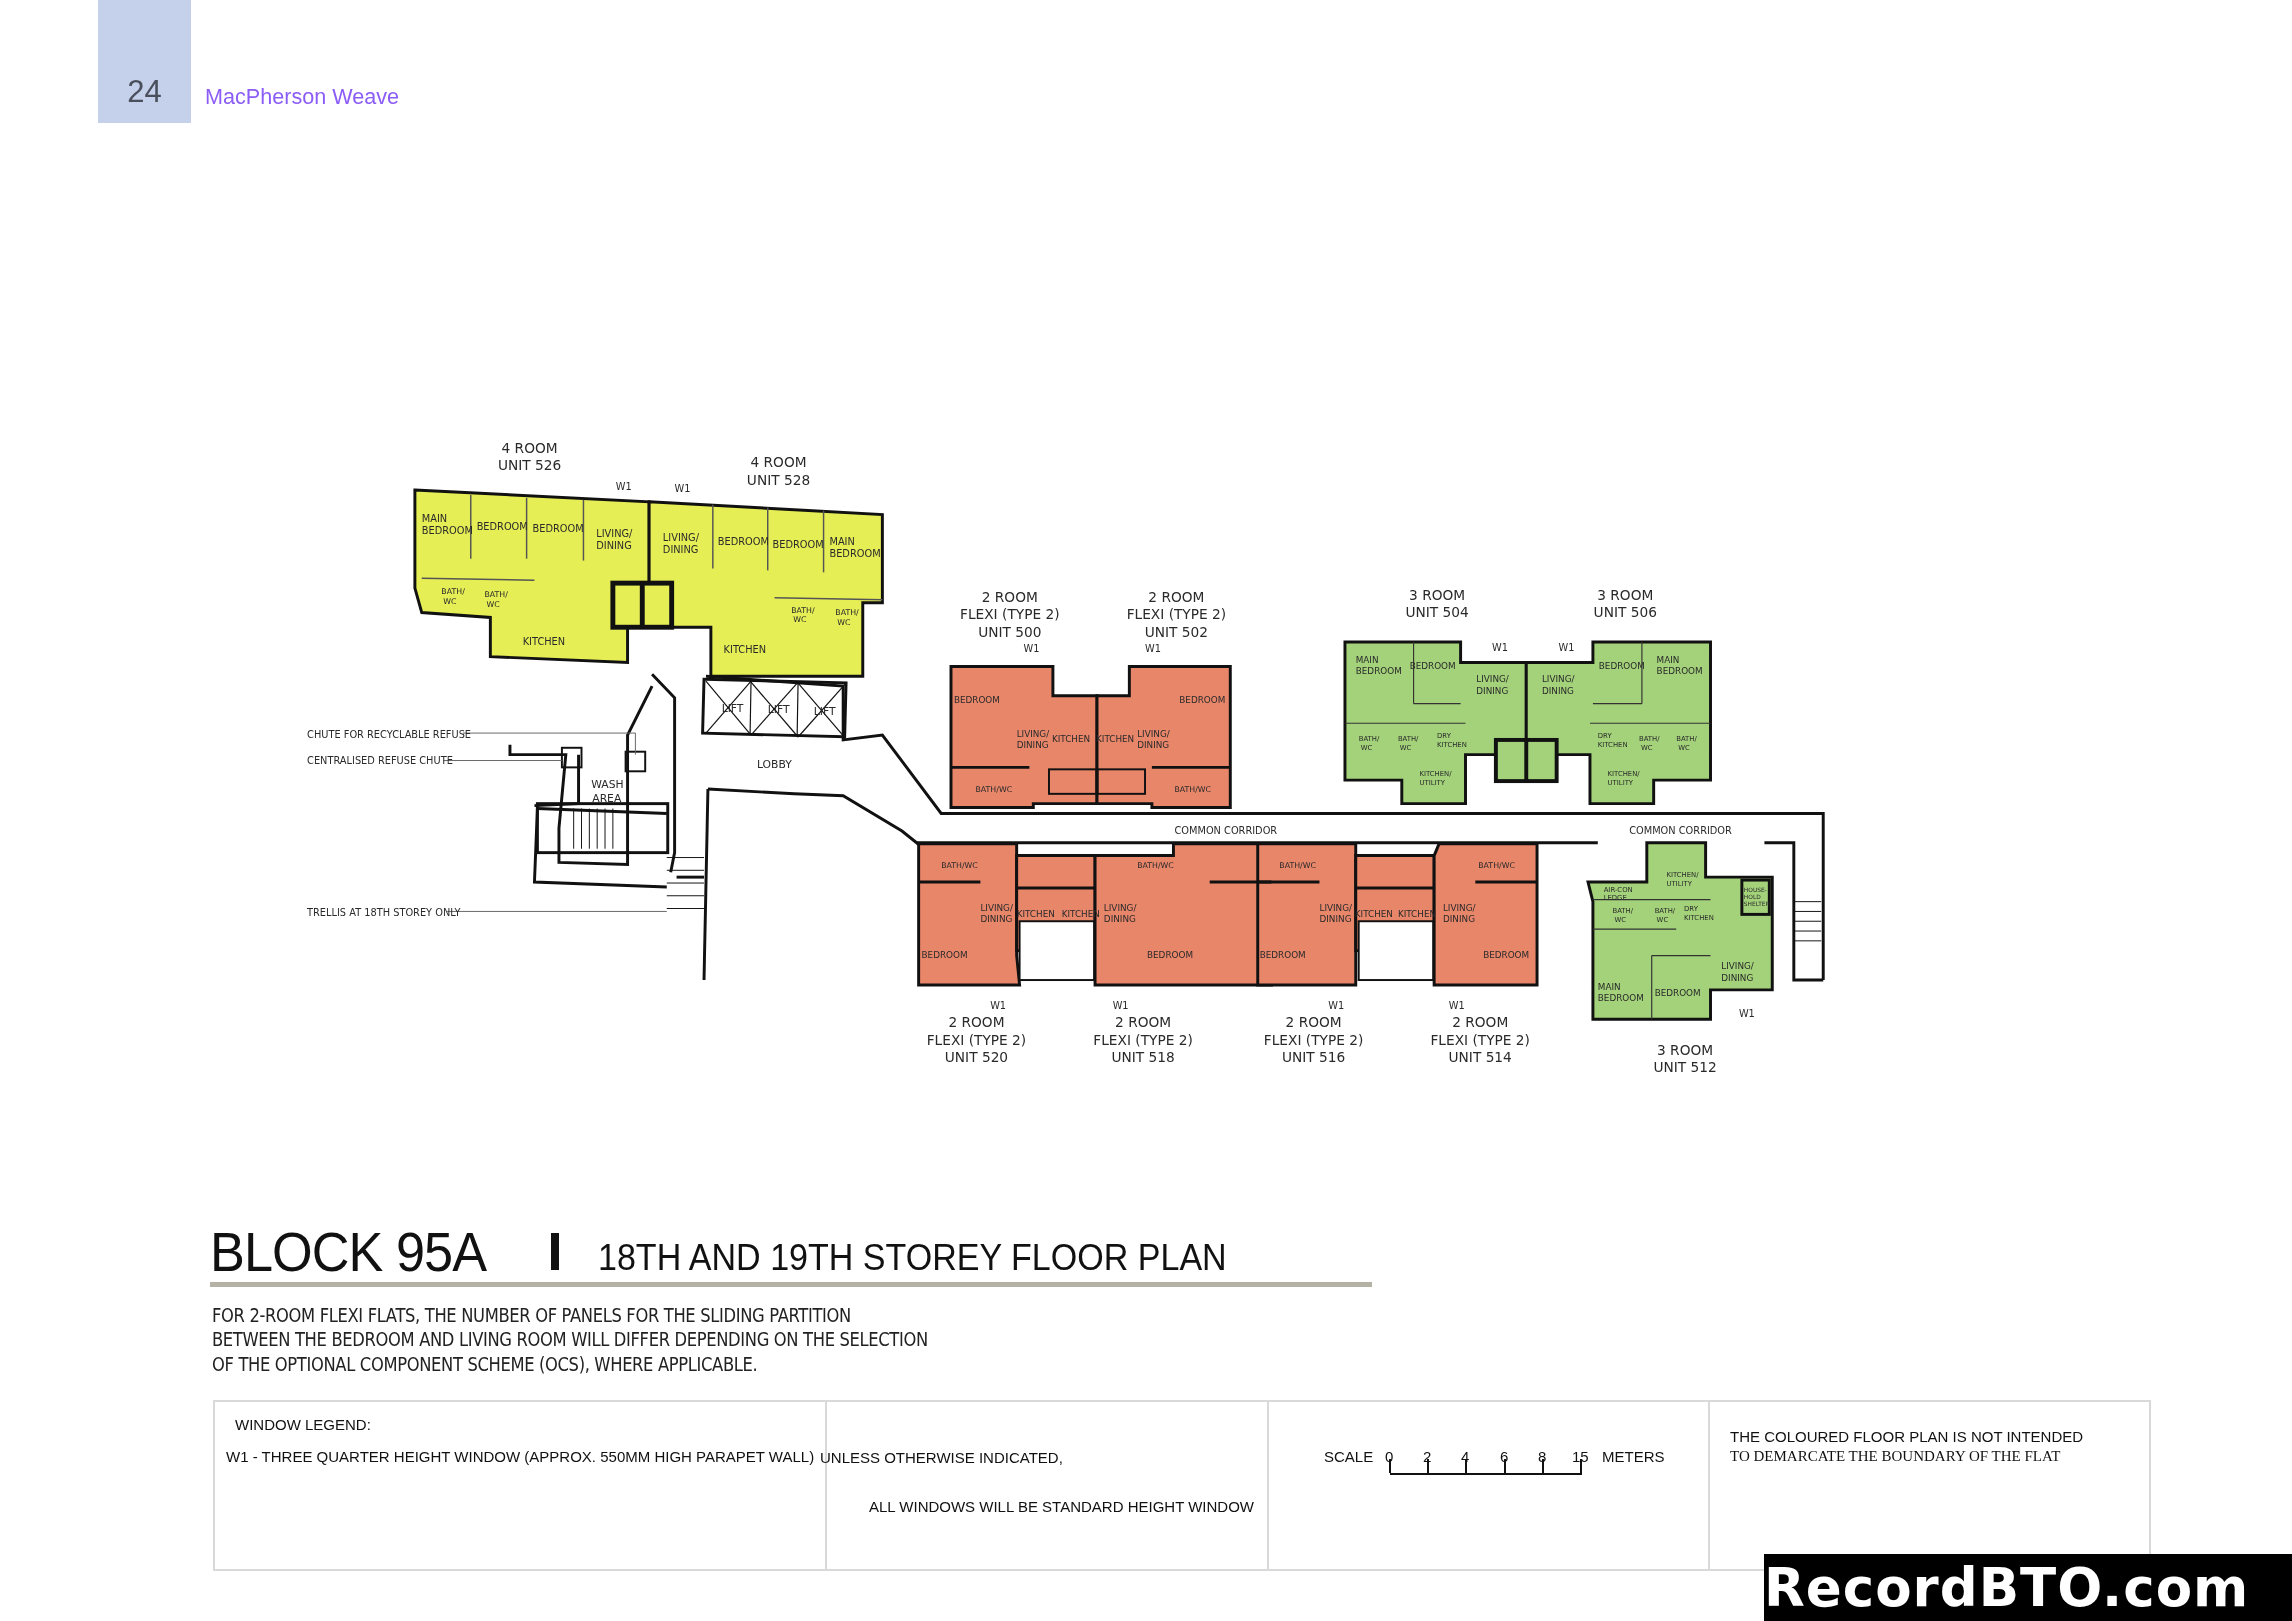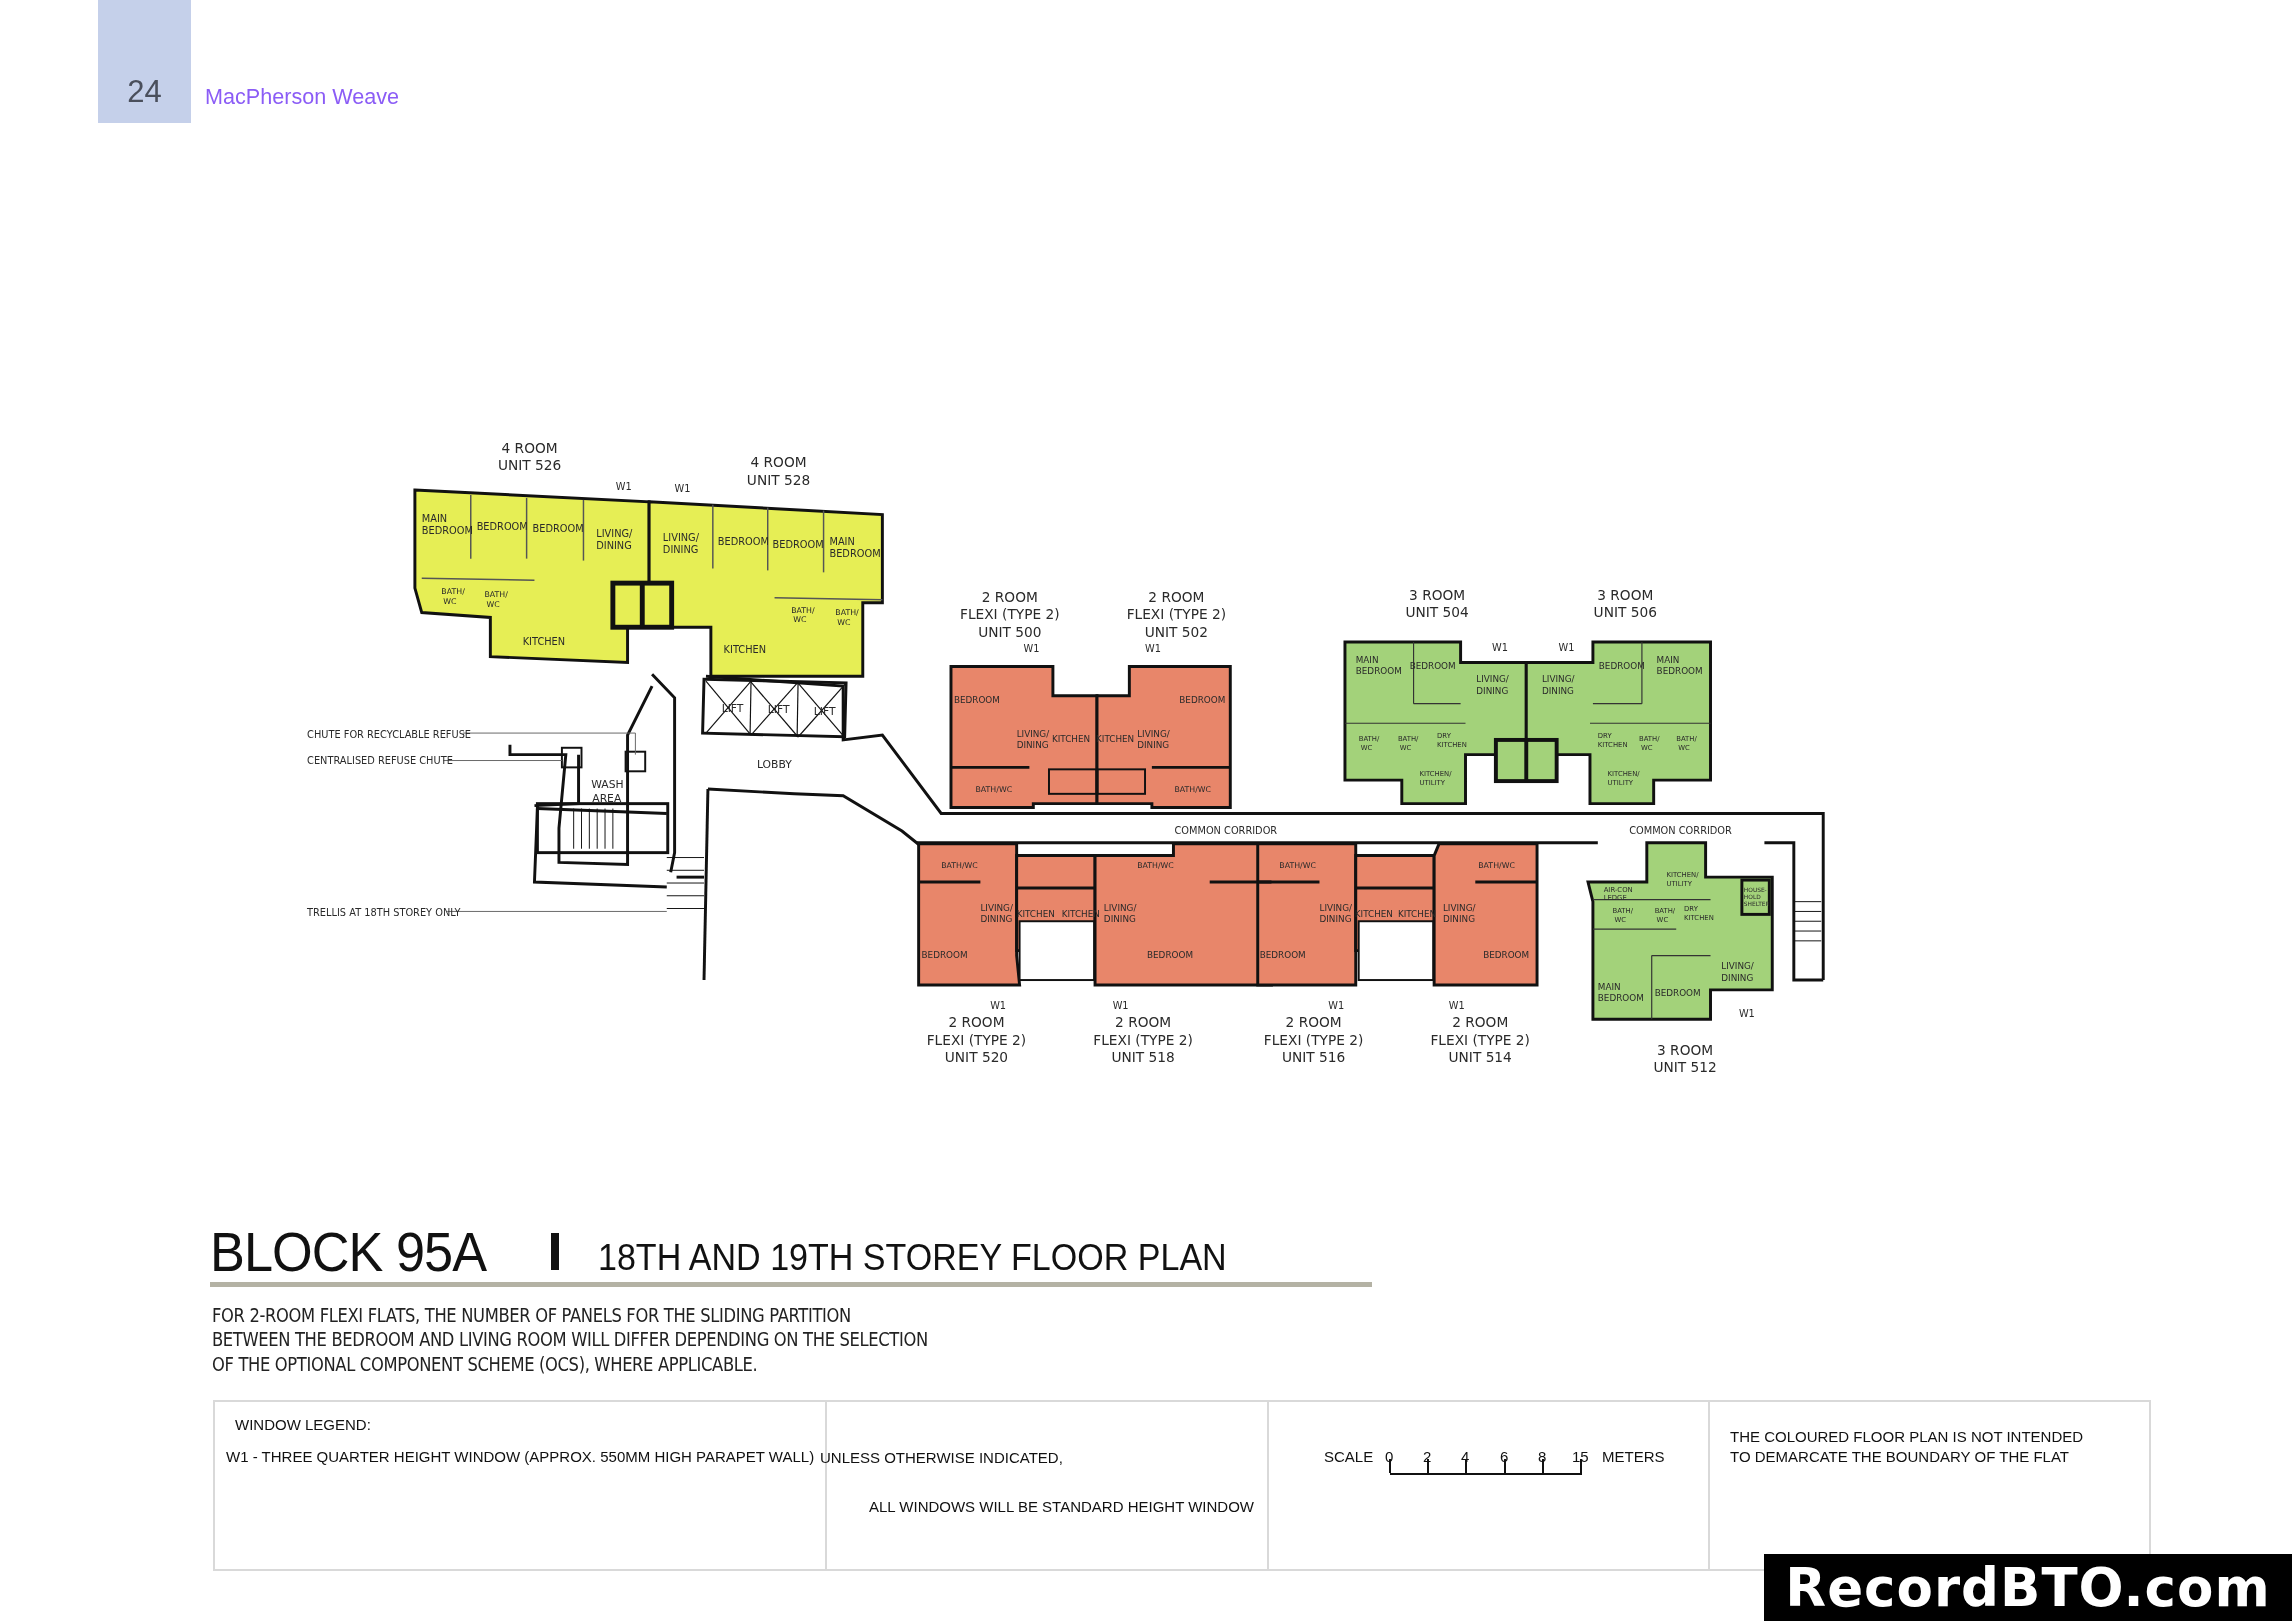--- a/index.html
+++ b/index.html
@@ -19,21 +19,21 @@
   .rule { left:210px; top:1282px; width:1162px; height:4.9px; background:#b4b2a4; }
   .note { left:212px; font-size:19px; font-family:"DejaVu Sans", sans-serif; color:#222; letter-spacing:-0.4px; transform:scaleX(0.86); transform-origin:left; white-space:nowrap; }
 
   .legend-box { left:213px; top:1400px; width:1938px; height:171px; border:2px solid #d9d9d9; box-sizing:border-box; }
   .legend-div { top:1400px; width:2px; height:171px; background:#d9d9d9; }
   .legend-text { font-size:15px; color:#111; white-space:nowrap; font-family:"Liberation Sans", sans-serif; }
 
   .scale-bar { left:1390px; top:1459px; width:192px; height:13.7px; border-bottom:2px solid #111; }
   .scale-tick { top:1459px; width:2px; height:13.7px; background:#111; }
 
-  .watermark { left:1764px; top:1554px; width:528px; height:68px; background:#000; color:#fff; font-family:"DejaVu Sans", sans-serif; font-weight:bold; font-size:53px; line-height:68px; text-align:center; letter-spacing:1px; }
+  .watermark { left:1764px; top:1554px; width:528px; height:68px; background:#000; color:#fff; font-family:"DejaVu Sans", sans-serif; font-weight:bold; font-size:53px; line-height:68px; text-align:left; letter-spacing:1px; }
 </style>
 </head>
 <body>
 
 <div class="abs page-tab"></div>
 <div class="abs page-num">24</div>
 <div class="abs doc-name">MacPherson Weave</div>
 
 <div class="abs plan">
 <svg width="2293" height="1621" viewBox="0 0 2339 1654" xmlns="http://www.w3.org/2000/svg">
@@ -389,16 +389,16 @@
 
 <div class="abs scale-bar"></div>
 <div class="abs scale-tick" style="left:1389px;"></div>
 <div class="abs scale-tick" style="left:1427px;"></div>
 <div class="abs scale-tick" style="left:1465px;"></div>
 <div class="abs scale-tick" style="left:1504px;"></div>
 <div class="abs scale-tick" style="left:1542px;"></div>
 <div class="abs scale-tick" style="left:1580px;"></div>
 
 <div class="abs legend-text" style="left:1730px; top:1428px;">THE COLOURED FLOOR PLAN IS NOT INTENDED</div>
-<div class="abs legend-text" style="left:1730px; top:1448px;">TO DEMARCATE THE BOUNDARY OF THE FLAT</div>
+<div class="abs legend-text" style="left:1730px; top:1448px;font-family:Liberation Serif, serif;">TO DEMARCATE THE BOUNDARY OF THE FLAT</div>
 
 <div class="abs watermark">RecordBTO.com</div>
 
 
 </body></html>

